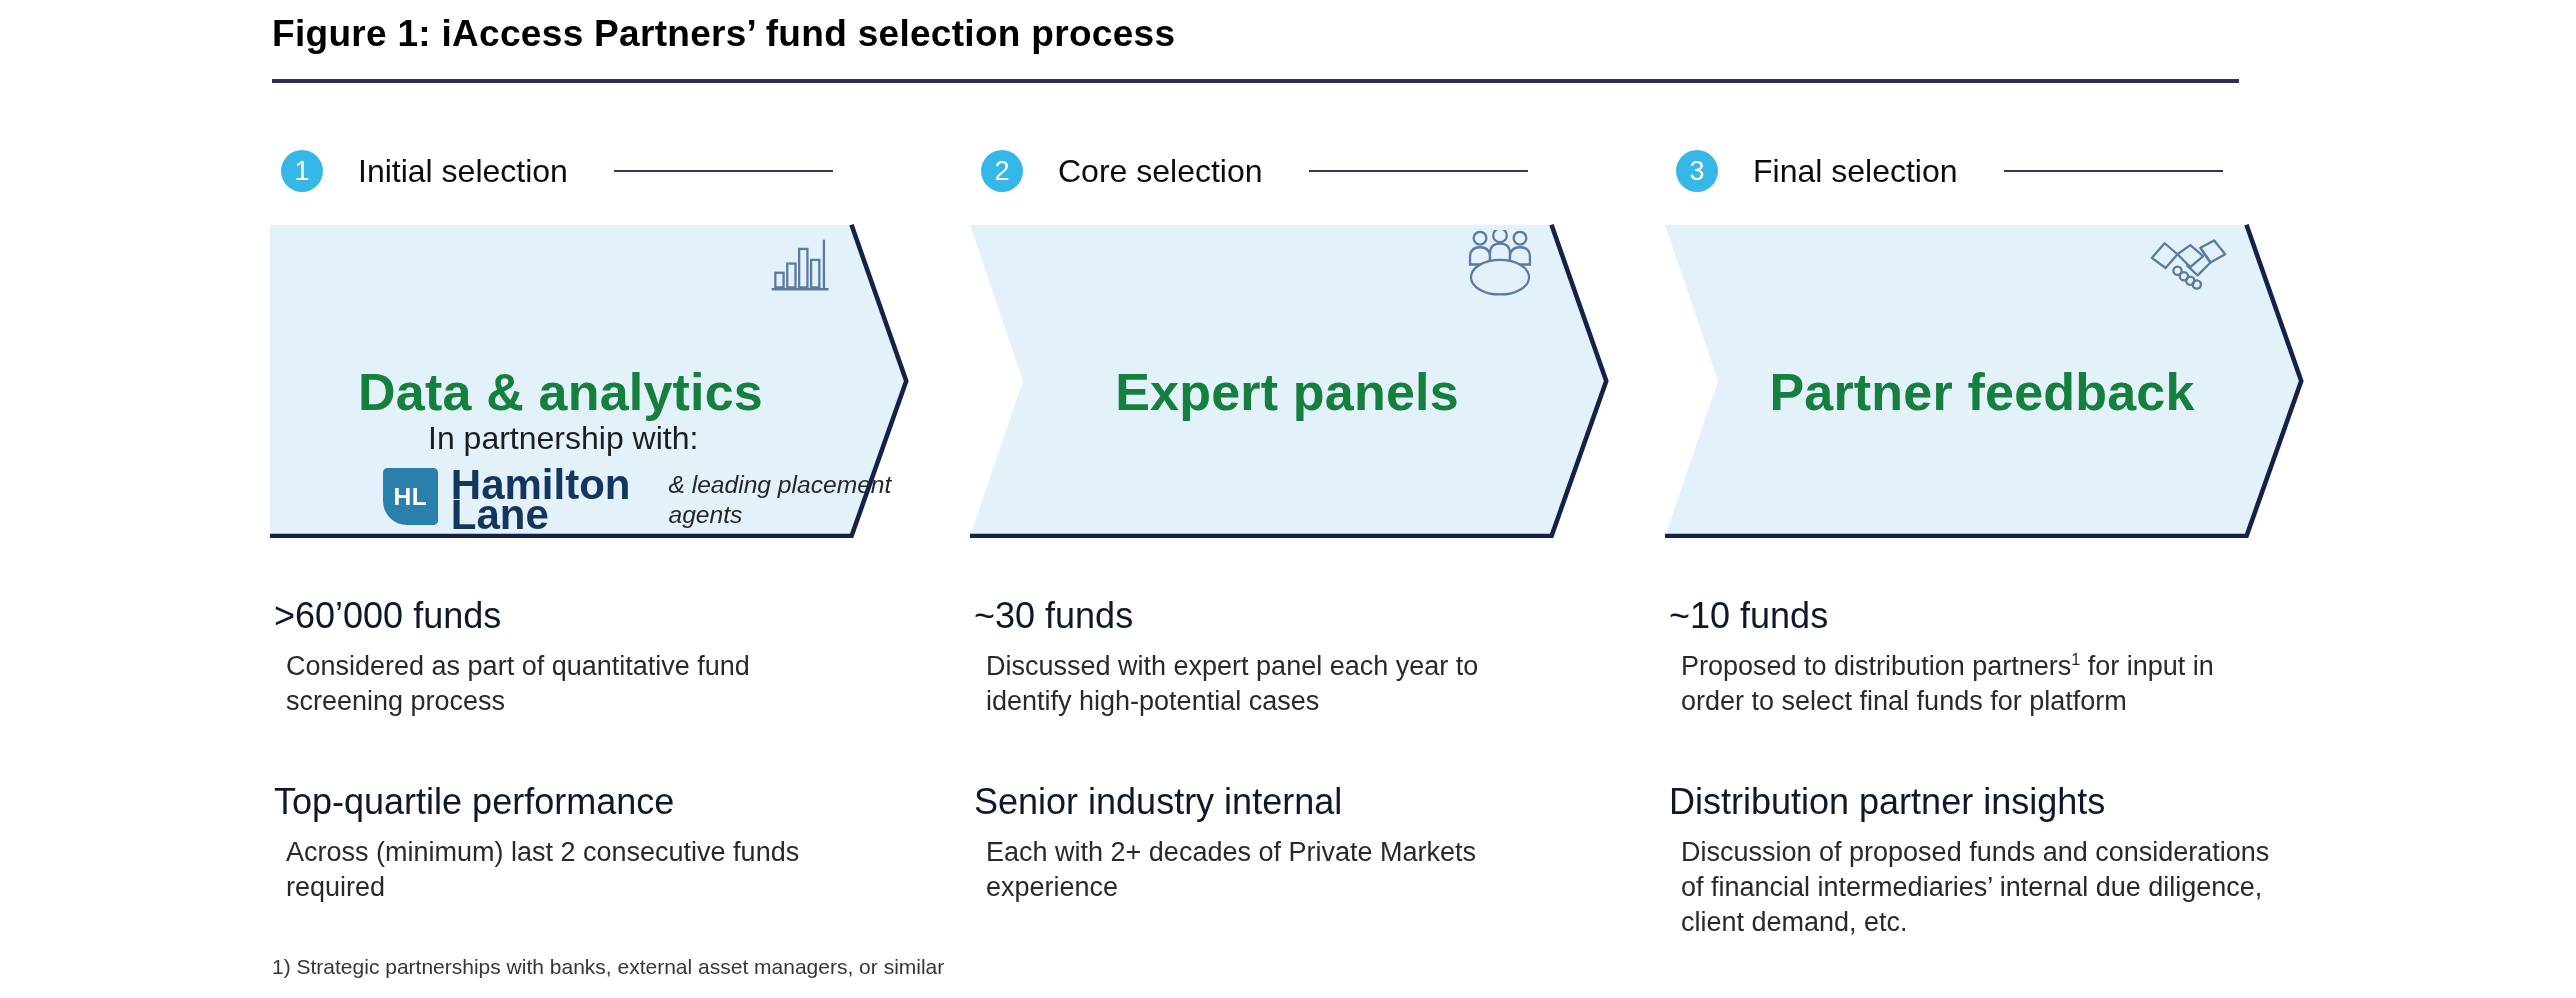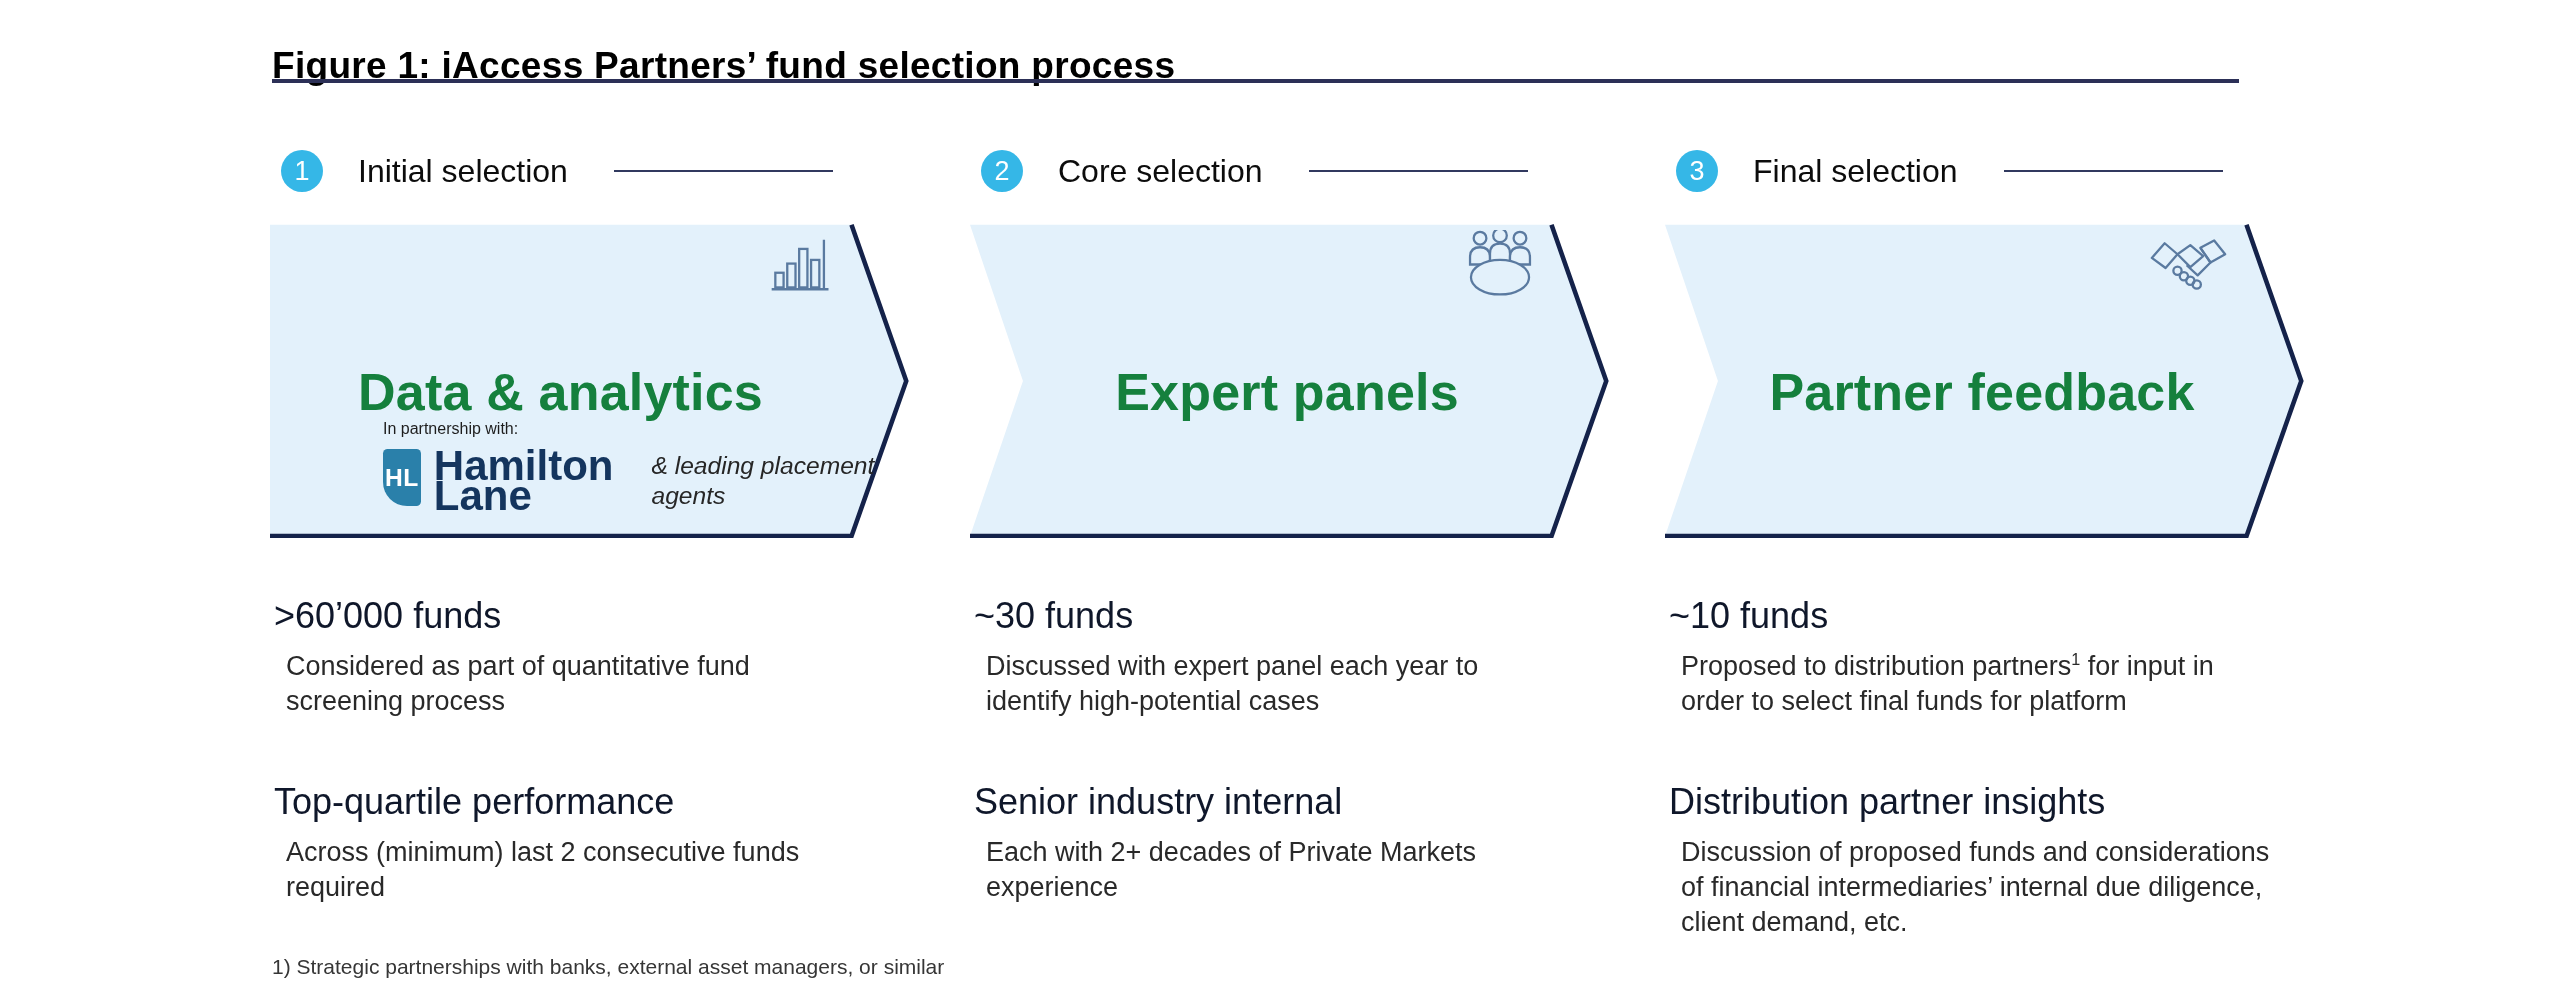--- a/index.html
+++ b/index.html
@@ -2,21 +2,21 @@
 <html style="font-size:14.6px"><head>
 <meta charset="utf-8">
 <style>
   html,body{margin:0;padding:0;background:#fff;}
   .canvas{
     position:relative;width:2576px;height:999px;background:#ffffff;
     font-family:"Liberation Sans",sans-serif;overflow:hidden;
   }
   .fig-title{
     position:absolute;left:272px;top:12.8px;font-size:37px;font-weight:700;
-    color:#000000;letter-spacing:0.3px;margin-top:32px;
+    color:#000000;letter-spacing:0.3px;
   }
   .title-rule{
     position:absolute;left:272px;top:79px;width:1967px;height:3.6px;background:#2c3057;
   }
   .step-col{position:absolute;top:0;width:702px;height:999px;}
   .col-1{left:270px;} .col-2{left:970px;} .col-3{left:1665px;}
 
   .step-header{position:absolute;left:11px;top:150px;display:flex;align-items:center;}
   .badge{
     width:42px;height:42px;border-radius:50%;background:#35b7e7;color:#ffffff;
@@ -32,24 +32,24 @@
     position:absolute;top:139px;left:0;width:581px;text-align:center;
     font-size:52px;font-weight:700;color:#15803d;letter-spacing:0.2px;
   }
   .col-2 .arrow-title,.col-3 .arrow-title{left:53px;width:528px;}
   .arrow-icon{position:absolute;}
   .col-1 .arrow-icon{left:498px;top:12.8px;}
   .col-2 .arrow-icon{left:497px;top:7.3px;}
   .col-3 .arrow-icon{left:485px;top:11px;}
 
   .partnership{position:absolute;left:113px;top:197px;}
-  .partnership-label{font-size:16px;color:#1d1d1d;}
+  .partnership-label{font-size:32px;color:#1d1d1d;margin-left:45px;}
   .partnership-row{display:flex;align-items:flex-start;margin-top:11px;}
   .hl-logo{
-    width:38px;height:57px;background:#2a80aa;border-radius:4.6px 4.6px 4.6px 24px;
+    width:55px;height:57px;background:#2a80aa;border-radius:4.6px 4.6px 4.6px 24px;
     display:flex;align-items:center;justify-content:center;flex:none;text-align:center;
   }
   .hl-logo span{color:#ffffff;font-size:24.6px;font-weight:700;letter-spacing:0.5px;}
   .hl-name{
     margin-left:12.8px;font-size:42px;font-weight:700;color:#14355e;line-height:30px;
     white-space:pre-line;padding-top:1.8px;
   }
   .hl-extra{
     margin-left:38px;font-size:24.6px;font-style:italic;color:#262626;line-height:30px;
     white-space:pre-line;padding-top:1.8px;

